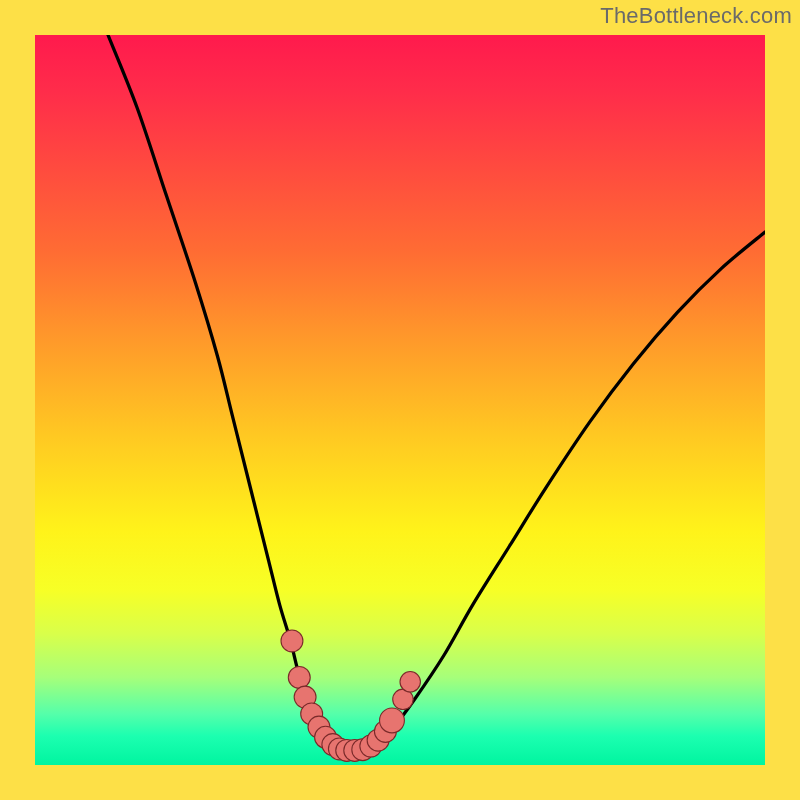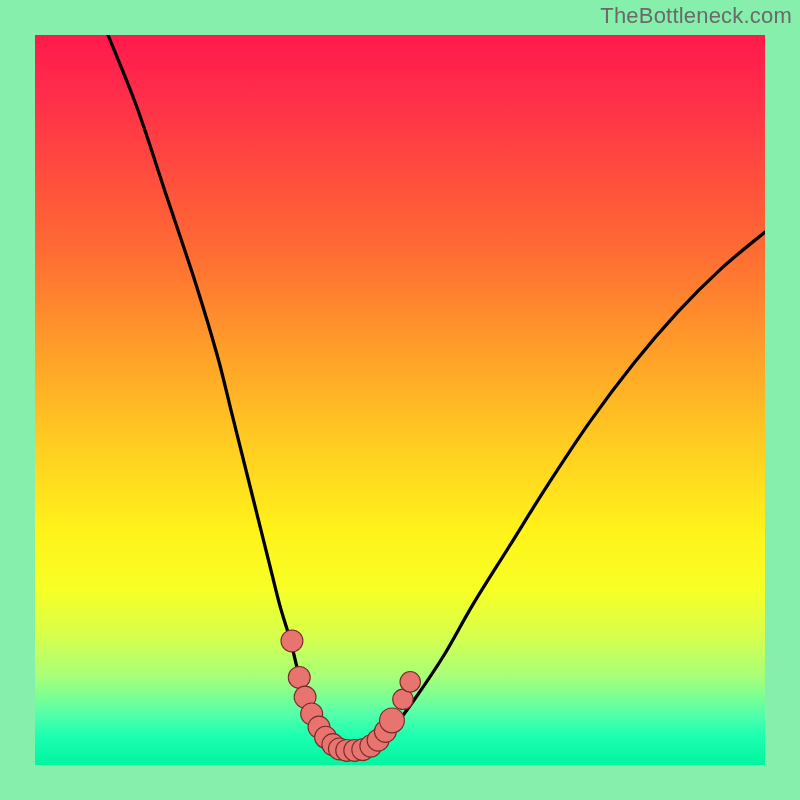--- a/index.html
+++ b/index.html
@@ -10,21 +10,21 @@
     background: #000;
     overflow: hidden;
     font-family: Arial, Helvetica, sans-serif;
   }
   .frame {
     position: absolute;
     left: 0;
     top: 0;
     width: 800px;
     height: 800px;
-    background: #86efac;
+    background: #fde047;
   }
   .plot-area {
     position: absolute;
     left: 35px;
     top: 35px;
     width: 730px;
     height: 730px;
     overflow: hidden;
   }
   .gradient {

